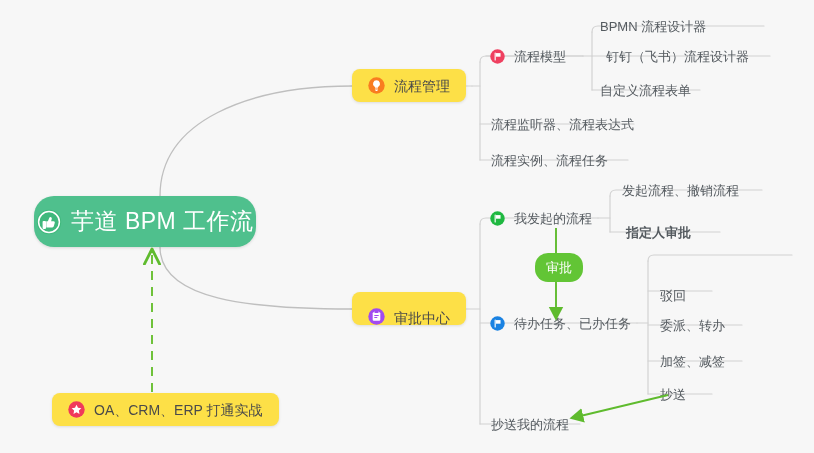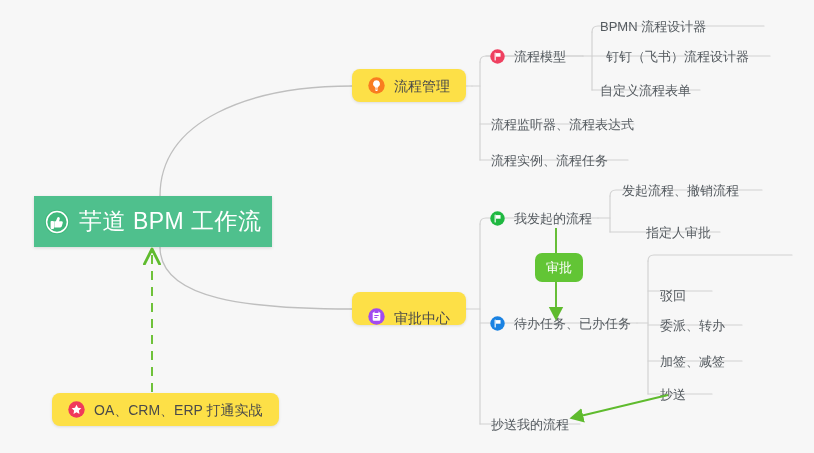--- a/index.html
+++ b/index.html
@@ -45,22 +45,22 @@
     box-sizing: border-box;
     display: flex;
     align-items: center;
     white-space: nowrap;
     z-index: 4;
   }
 
   
   .node-root {
     background: #4fc08d;
-    border-radius: 0;
-    padding: 0 10px;
+    border-radius: 20px;
+    padding: 0 2px;
     height: 51px;
     box-shadow: 0 1px 3px rgba(0,0,0,0.13);
     color: #ffffff;
     font-size: 23px;
     letter-spacing: 0.5px;
   }
   .node-root .label { color: #ffffff; font-size: 23px; }
 
   
   .node-card {
@@ -80,21 +80,21 @@
     height: 30px;
     padding: 0 10px 0 2px;
     font-size: 13px;
     color: #555b60;
   }
   .node-leaf .label { font-size: 13px; color: #555b60; }
 
   
   .node-tag {
     background: #62c535;
-    border-radius: 7px;
+    border-radius: 13px;
     height: 29px;
     padding: 0 11px;
     color: #ffffff;
     font-size: 13px;
     justify-content: center;
     z-index: 7;
   }
   .node-tag .label { color: #ffffff; font-size: 13px; }
 
   
@@ -254,21 +254,21 @@
         <circle cx="7.5" cy="7.5" r="7.2" fill="#1fb841"></circle>
         <rect x="4.6" y="3.6" width="1.15" height="8" rx="0.5" fill="#ffffff"></rect>
         <path d="M5.95 4.1 h4.6 v3.6 h-4.6 z" fill="#ffffff"></path>
       </svg>
     </span>
     <span class="label">我发起的流程</span>
   </div>
   <div class="node node-leaf" style="left:620px; top:175px;">
     <span class="label">发起流程、撤销流程</span>
   </div>
-  <div class="node node-leaf" style="left:644px; top:217px;">
+  <div class="node node-leaf" style="left:624px; top:217px;font-weight:bold;">
     <span class="label">指定人审批</span>
   </div>
 
   <div class="node node-tag" style="left:535px; top:253px;">
     <span class="label">审批</span>
   </div>
 
   <div class="node node-leaf" style="left:488px; top:308px;">
     <span class="icon icon-sm">
       <svg viewBox="0 0 15 15" width="15" height="15">

